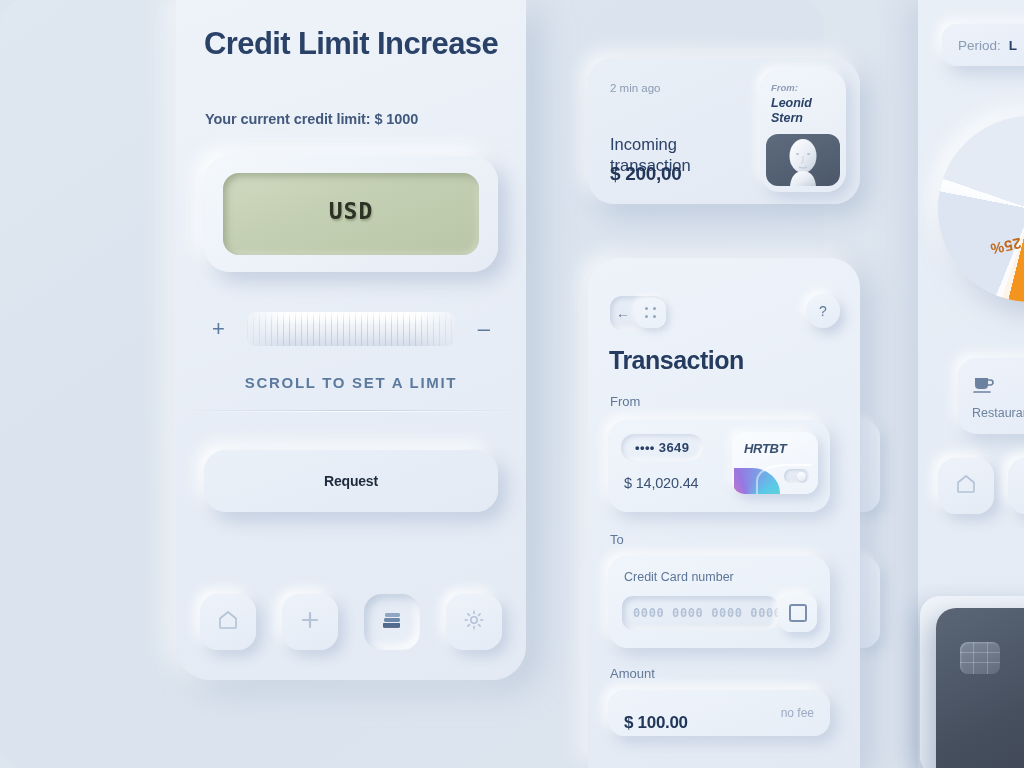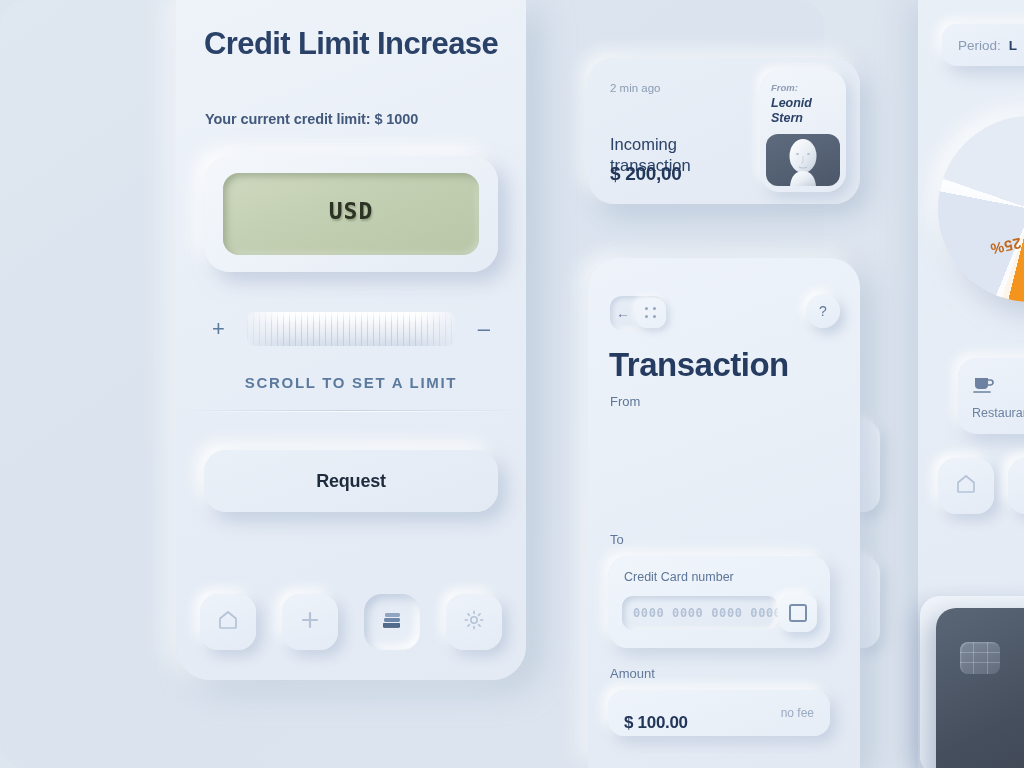--- a/index.html
+++ b/index.html
@@ -108,21 +108,21 @@
   }
 
   
   .request-btn {
     position: absolute; left: 204px; top: 450px; width: 294px; height: 62px;
     border: none; border-radius: 22px; cursor: pointer;
     background: linear-gradient(160deg, #eaf0f8 0%, #e3eaf4 100%);
     box-shadow: 8px 9px 18px rgba(160,177,203,0.5),
                -7px -7px 16px rgba(255,255,255,0.95);
     font-family: "Liberation Sans", sans-serif;
-    font-size: 18px; font-weight: 700; color: #1e2b3d; letter-spacing: -0.2px;
+    font-size: 14px; font-weight: 700; color: #1e2b3d; letter-spacing: -0.2px;
   }
   .notify-text {
     position: absolute; left: 204px; top: 530px; width: 294px; text-align: center;
     font-size: 12.5px; line-height: 1.5; color: #7b8ca6; font-weight: 500;
   }
 
   
   .nav-row { position: absolute; left: 200px; top: 594px; width: 302px; height: 58px; display: flex; justify-content: space-between; }
   .nav-btn {
     width: 56px; height: 56px; border-radius: 18px;
@@ -186,21 +186,21 @@
     gap: 4px; place-content: center; padding: 9px; cursor: pointer;
   }
   .tp-grid i { width: 3.4px; height: 3.4px; border-radius: 50%; background: #93a6bf; display: block; }
   .tp-help {
     position: absolute; right: 20px; top: 36px; width: 34px; height: 34px; border-radius: 50%;
     background: linear-gradient(160deg, #f0f5fb, #e5ecf6);
     box-shadow: 5px 6px 12px rgba(163,180,205,0.5), -4px -4px 10px rgba(255,255,255,0.95);
     display: flex; align-items: center; justify-content: center;
     font-size: 14px; color: #5f7characters; color: #62789a; cursor: pointer;
   }
-  .tp-title { position: absolute; left: 21px; top: 88px; font-size: 33px; font-weight: 700; color: #253b5f; letter-spacing: -0.5px; }
+  .tp-title { position: absolute; left: 21px; top: 88px; font-size: 25px; font-weight: 700; color: #253b5f; letter-spacing: -0.5px; }
   .tp-lbl { position: absolute; left: 22px; font-size: 13px; color: #5d7characters; color: #5e7697; font-weight: 500; }
   .tp-lbl.from { top: 136px; text-align: center; }
   .tp-lbl.to { top: 274px; }
   .tp-lbl.amount { top: 408px; }
 
   .from-card {
     position: absolute; left: 20px; top: 162px; width: 222px; height: 92px;
     border-radius: 20px; background: linear-gradient(160deg, #f0f5fb 0%, #e7eef7 100%);
     box-shadow: 6px 7px 15px rgba(160,177,203,0.42), -5px -5px 12px rgba(255,255,255,0.92);
   }
@@ -453,20 +453,30 @@
           <i></i>
           <i></i>
       </span>
     </div>
     <div class="tp-help">?</div>
 
     <div class="tp-title">Transaction</div>
 
     <div class="tp-lbl from">From</div>
 
+    <div class="from-card">
+      <div class="fc-pill">•••• 3649</div>
+      <div class="fc-bal">$ 14,020.44</div>
+      <div class="fc-mini">
+        <div class="fc-logo">HRTBT</div>
+        <div class="fc-holo"></div>
+        <div class="fc-holo2"></div>
+        <div class="fc-chip"></div>
+      </div>
+    </div>
 
     <div class="tp-lbl to">To</div>
 
     <div class="to-card">
       <div class="tc-lbl">Credit Card number</div>
       <input class="tc-input" type="text" placeholder="0000 0000 0000 0000" style="">
       <div class="tc-scan">
         <span class="scan-c sc-tl"></span>
         <span class="scan-c sc-tr"></span>
         <span class="scan-c sc-bl"></span>

